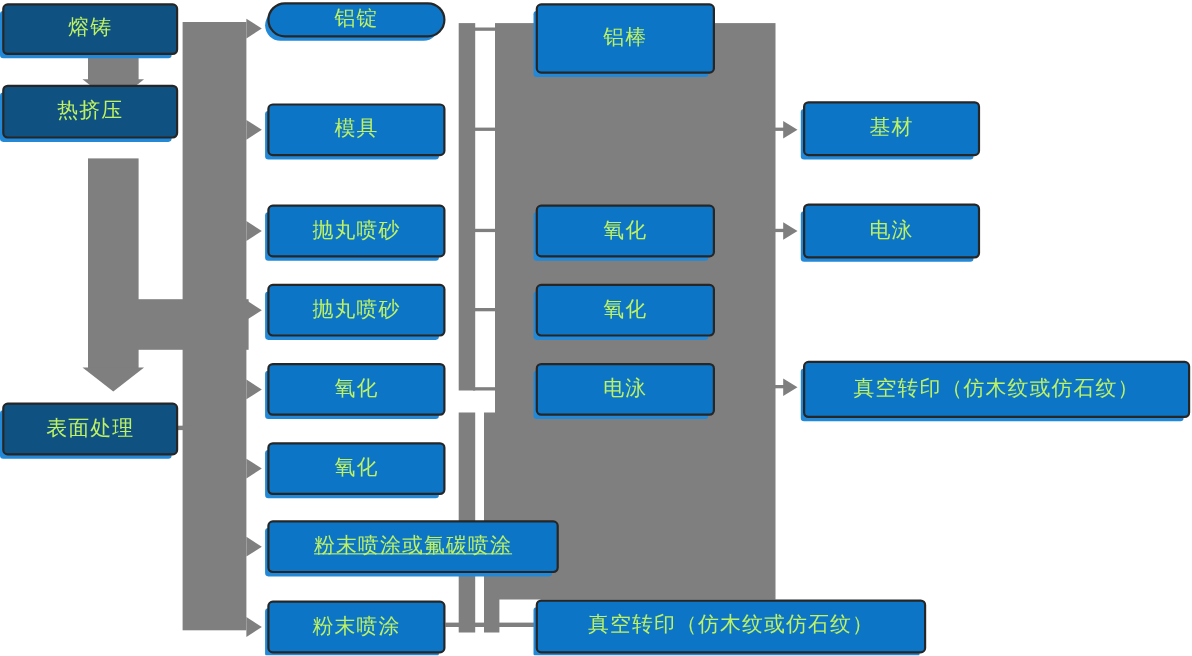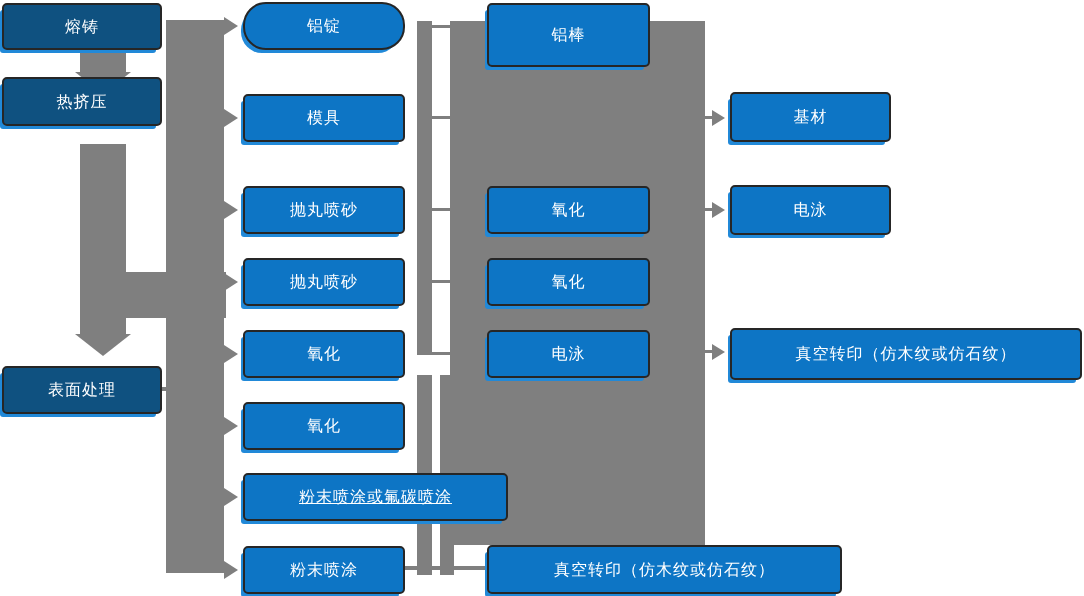--- a/index.html
+++ b/index.html
@@ -10,22 +10,22 @@
     background:#ffffff;
     overflow:hidden;
     font-family:"Liberation Sans","DejaVu Sans",sans-serif;
   }
   .node{
     position:absolute;
     display:flex;
     align-items:center;
     justify-content:center;
     text-align:center;
-    color:#ffffff;
-    font-size:16px;
+    color:#bef264;
+    font-size:19px;
     letter-spacing:1px;
     border:2px solid #262626;
     border-radius:5px;
     box-sizing:border-box;
     z-index:3;
     line-height:1.1;
     white-space:nowrap;
   }
   .azure{ background:#0d75c5; box-shadow:-4px 5px 0 -2px #2189d8; }
   .navy { background:#0f5180; box-shadow:-4px 5px 0 -2px #2189d8; }
@@ -89,21 +89,21 @@
   <div class="tri-right-sm" style="left:712px;top:110px;"></div>
   <div class="hline" style="left:703px;top:208px;width:13px;height:3px;"></div>
   <div class="tri-right-sm" style="left:712px;top:202px;"></div>
   <div class="hline" style="left:703px;top:350px;width:13px;height:3px;"></div>
   <div class="tri-right-sm" style="left:712px;top:344px;"></div>
 
   <div class="node navy" style="left:2px;top:3px;width:160px;height:47px;">熔铸</div>
   <div class="node navy" style="left:2px;top:77px;width:160px;height:49px;">热挤压</div>
   <div class="node navy" style="left:2px;top:366px;width:160px;height:48px;">表面处理</div>
 
-  <div class="node azure" style="left:243px;top:2px;width:162px;height:48px;border-radius:23px;">铝锭</div>
+  <div class="node azure" style="left:243px;top:2px;width:162px;height:32px;border-radius:23px;">铝锭</div>
   <div class="node azure" style="left:243px;top:94px;width:162px;height:48px;">模具</div>
   <div class="node azure" style="left:243px;top:186px;width:162px;height:48px;">抛丸喷砂</div>
   <div class="node azure" style="left:243px;top:258px;width:162px;height:48px;">抛丸喷砂</div>
   <div class="node azure" style="left:243px;top:330px;width:162px;height:48px;">氧化</div>
   <div class="node azure" style="left:243px;top:402px;width:162px;height:48px;">氧化</div>
   <div class="node azure" style="left:243px;top:473px;width:265px;height:48px;text-decoration:underline;">粉末喷涂或氟碳喷涂</div>
   <div class="node azure" style="left:243px;top:546px;width:162px;height:48px;">粉末喷涂</div>
 
   <div class="node azure" style="left:487px;top:3px;width:163px;height:64px;">铝棒</div>
   <div class="node azure" style="left:487px;top:186px;width:163px;height:48px;">氧化</div>

